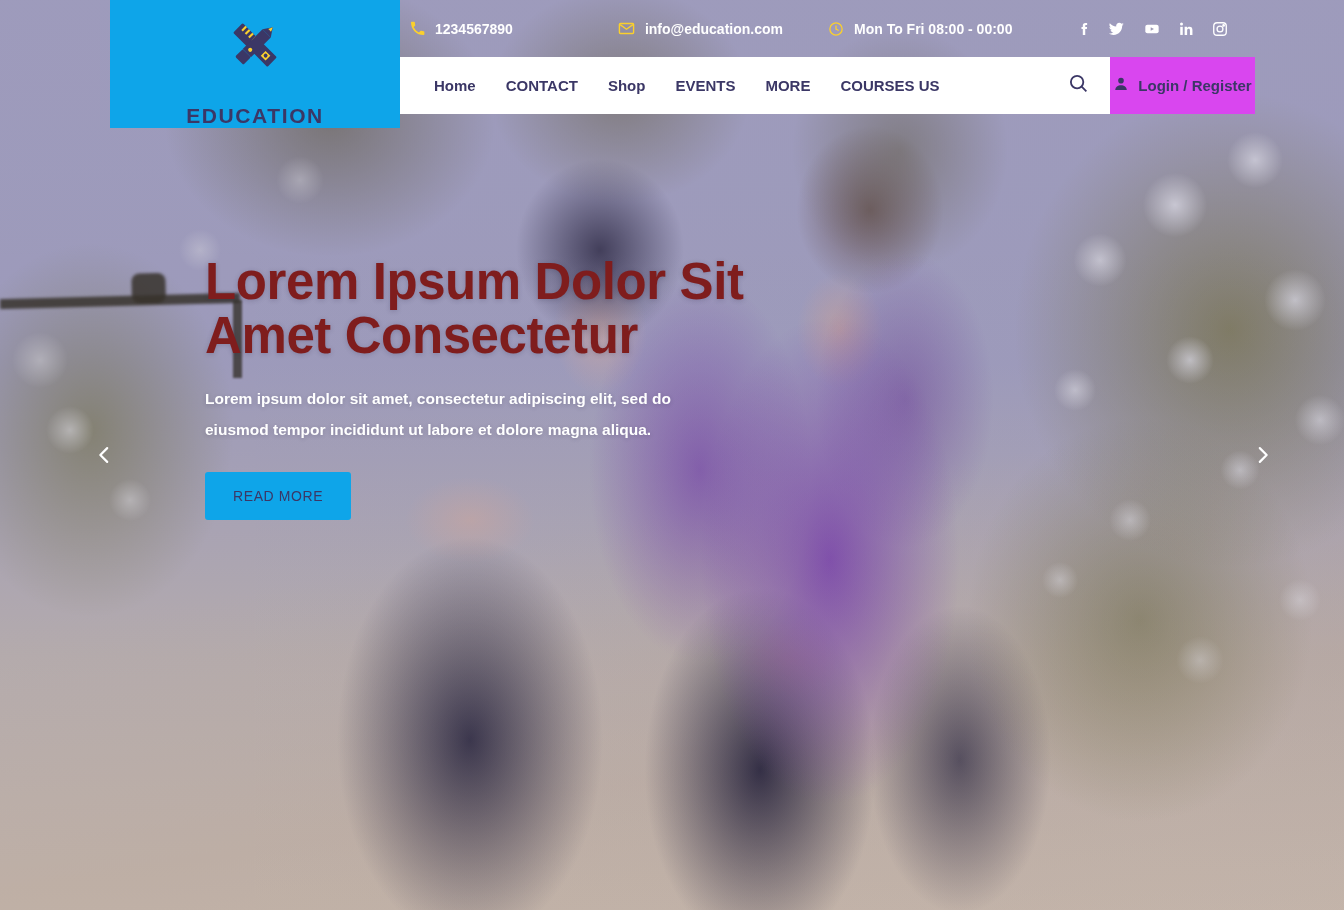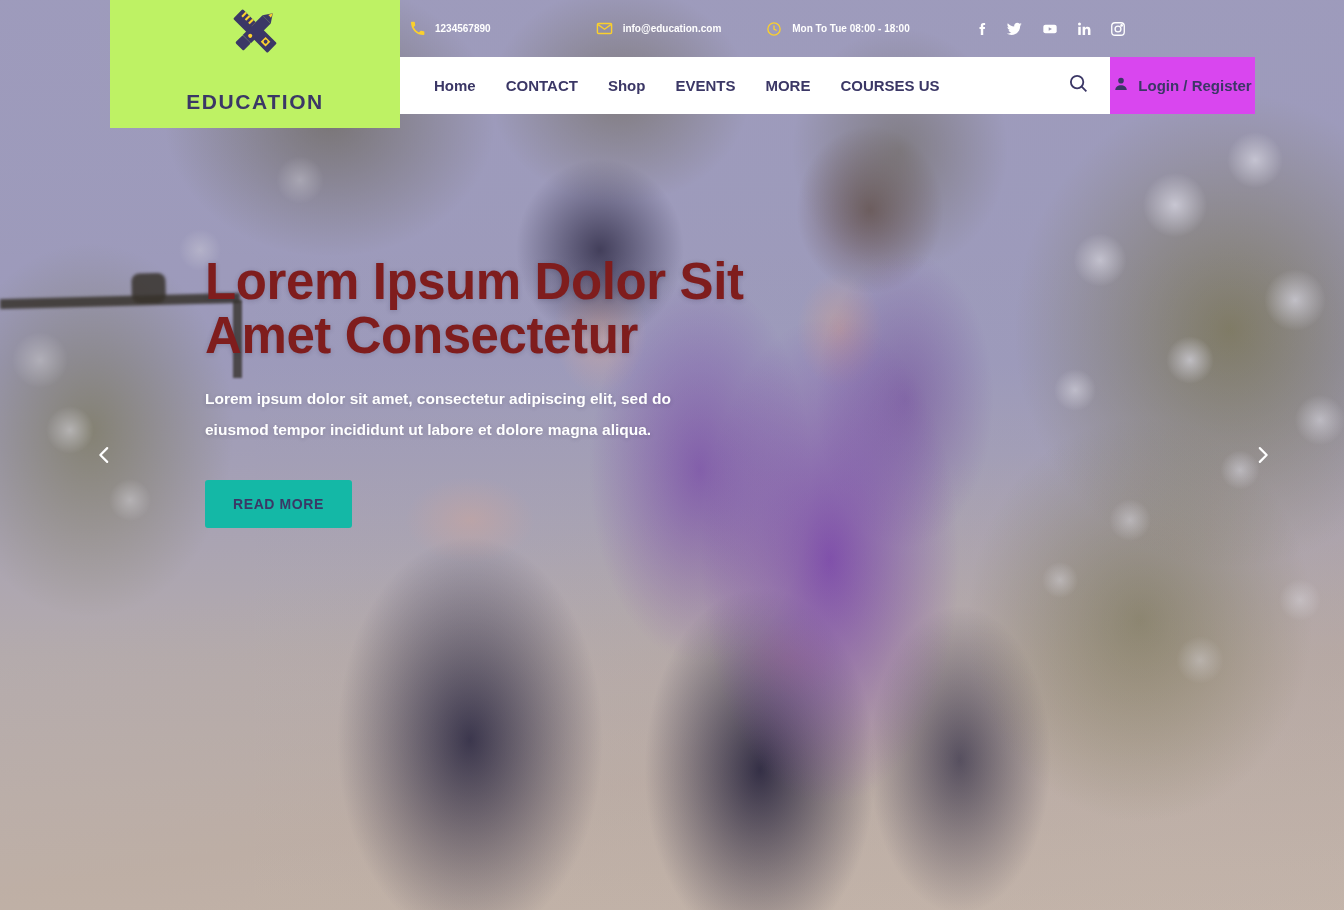--- a/index.html
+++ b/index.html
@@ -93,42 +93,42 @@
     background: rgba(55,50,45,.80);
     filter: blur(1.2px);
   }
 
   
   .topbar {
     position: absolute; left: 0; top: 0;
     width: 1344px; height: 57px;
     display: flex; align-items: center;
     color: #ffffff;
-    font-size: 10px; font-weight: bold;
+    font-size: 14px; font-weight: bold;
     z-index: 20;
   }
   .topbar-inner {
     display: flex; align-items: center;
     margin-left: 410px;
     gap: 0;
     width: 100%;
   }
   .ti { display: flex; align-items: center; gap: 10px; white-space: nowrap; }
   .ti .ic { color: #fbd02c; display: flex; align-items: center; }
   .gap1 { width: 105px; } .gap2 { width: 45px; }
   .socials { display: flex; align-items: center; gap: 18px; margin-left: 65px; }
   .socials a { color: #fff; display: flex; align-items: center; }
 
   
   .logo-box {
     position: absolute; left: 110px; top: 0;
     width: 290px; height: 128px;
-    background: #bef264;
+    background: #0ea5e9;
     display: flex; flex-direction: column;
-    align-items: center; justify-content: flex-start;
+    align-items: center; justify-content: flex-end;
     z-index: 30;
     gap: 16px;
   }
   .logo-mark { margin-bottom: 8px; }
   .logo-text {
     color: #3b3766;
     font-size: 21px; font-weight: bold;
     letter-spacing: 1.6px;
   }
 
@@ -181,24 +181,24 @@
     margin-top: 20px;
     color: #ffffff;
     font-size: 15.5px;
     font-weight: bold;
     line-height: 2.0;
     max-width: 520px;
     text-shadow: 0 1px 4px rgba(40,35,70,.22);
   }
   .read-more {
     display: inline-block;
-    margin-top: 35px;
-    background: #14b8a6;
-    color: #3b3766;
-    font-size: 14px; font-weight: bold;
+    margin-top: 27px;
+    background: #0ea5e9;
+    color: #3b3766;
+    font-size: 14px; font-weight: normal;
     letter-spacing: .6px;
     padding: 16px 28px;
     border: none; border-radius: 3px;
     cursor: pointer;
     font-family: "Liberation Sans", sans-serif;
   }
 
   
   .arrow {
     position: absolute; top: 437px;
@@ -247,21 +247,21 @@
 
       <div class="gap2"></div>
 
       <div class="ti">
         <span class="ic">
           <svg width="16" height="16" viewBox="0 0 24 24" fill="none" stroke="currentColor" stroke-width="2">
             <circle cx="12" cy="12" r="9.2"></circle>
             <path d="M12 6.6V12l4 2.2"></path>
           </svg>
         </span>
-        <span>Mon To Tue 08:00 - 18:00</span>
+        <span>Mon To Fri 08:00 - 00:00</span>
       </div>
 
       <div class="socials">
         <a href="#">
           <svg width="13" height="16" viewBox="0 0 24 24" fill="currentColor">
             <path d="M15.2 8.3V6.1c0-.9.2-1.4 1.6-1.4h1.9V1.1h-3c-3.7 0-5 1.8-5 4.8v2.4H8.3v3.6h2.4V23h4.5V11.9h3l.4-3.6h-3.4z"></path>
           </svg>
         </a>
         <a href="#">
           <svg width="17" height="16" viewBox="0 0 24 24" fill="currentColor">

